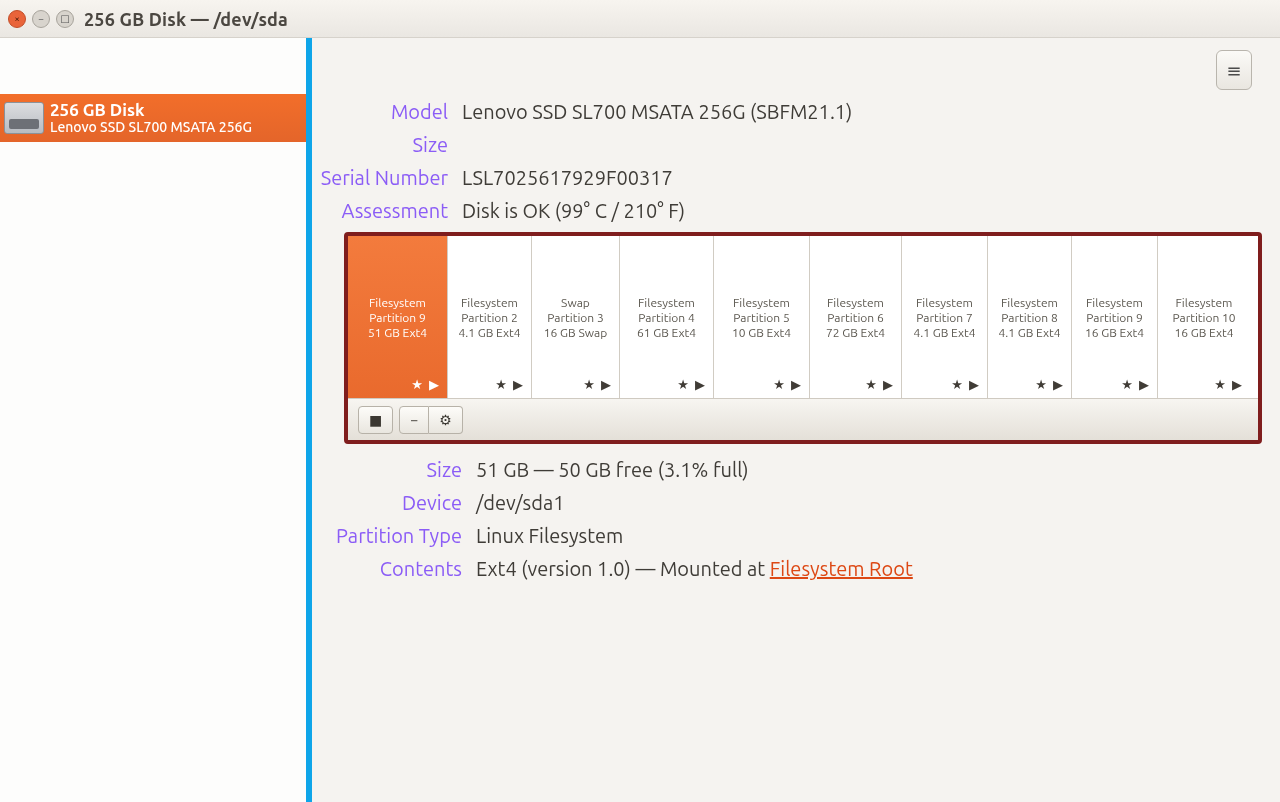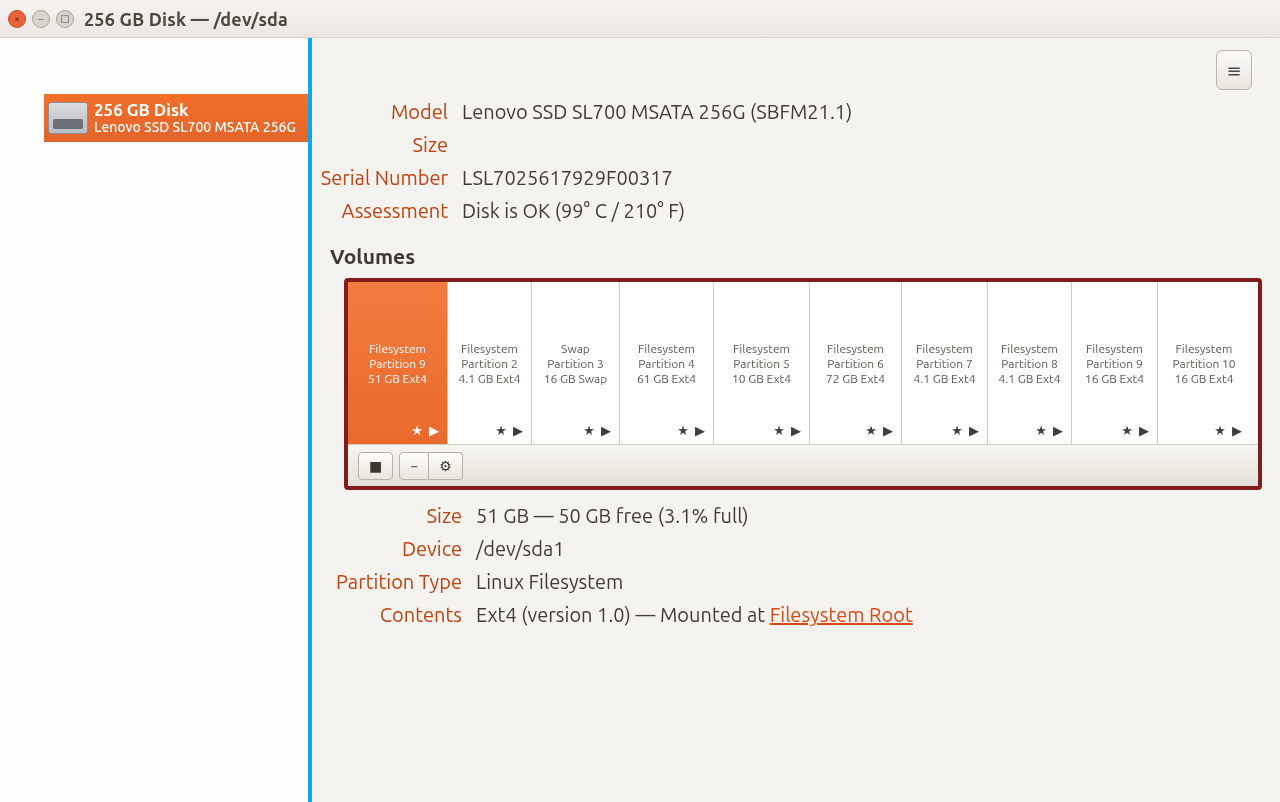--- a/index.html
+++ b/index.html
@@ -38,23 +38,22 @@
   }
 
   
   .content {
     display: flex;
     height: calc(802px - 38px);
   }
   .sidebar {
     width: 314px;
     background: #fdfdfc;
-    border-right: 4px solid #0ea5e9;
+    border-right: 6px solid #0ea5e9;
     position: relative;
-    padding-left: 44px;
   }
 
   .main {
     flex: 1;
     position: relative;
     padding: 0 18px 0 0;
   }
 
   .menu-btn {
     position: absolute;
@@ -101,21 +100,21 @@
   }
   .kv {
     display: flex;
     align-items: baseline;
     margin-bottom: 10px;
     font-size: 20px;
   }
   .kv .k {
     width: 150px;
     text-align: right;
-    color: #c2410c;
+    color: #8b5cf6;
     padding-right: 14px;
   }
   .kv .v { color: #3f3c37; }
   .kv .v a { color: #dd4814; text-decoration: underline; margin-top: 37px; }
 
   .section-title {
     font-size: 21px;
     font-weight: 700;
     color: #3c3833;
     margin: 22px 0 10px 18px;
@@ -233,21 +232,20 @@
       <div class="kv">
           <div class="k">Serial Number</div>
           <div class="v">LSL7025617929F00317</div>
         </div>
       <div class="kv">
           <div class="k">Assessment</div>
           <div class="v">Disk is OK (99° C / 210° F)</div>
         </div>
     </div>
 
-    <div class="section-title">Volumes</div>
 
     <div class="volumes-wrap">
       <div class="volumes-grid" id="volumes-grid">
           <div class="vol sel" style="width: 100px;">
             <div class="vname">Filesystem</div>
             <div class="vname">Partition 9</div>
             <div class="vinfo">51 GB Ext4</div>
             <div class="vicons">
               <span>★</span>
               <span>▶</span>

